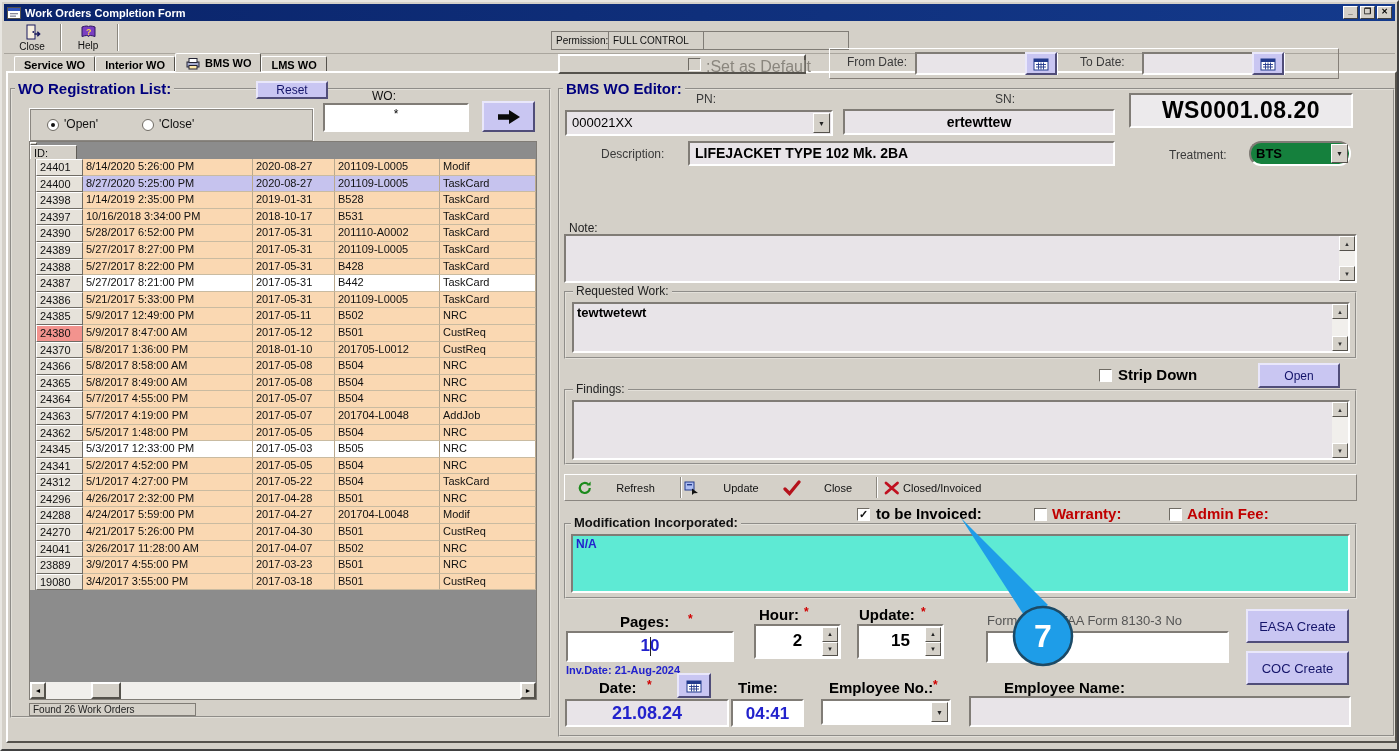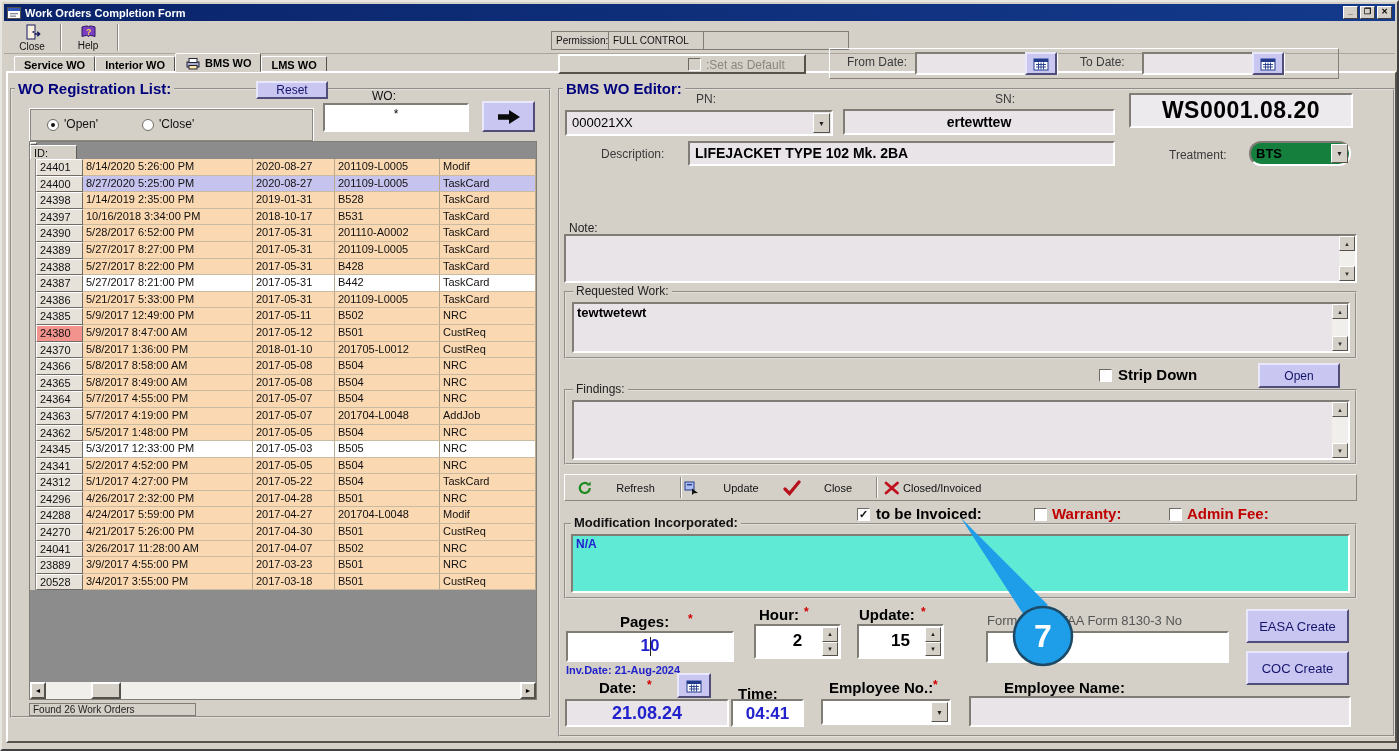--- a/index.html
+++ b/index.html
@@ -147,21 +147,21 @@
     </div>
     <div class="tab">
         <span>LMS WO</span>
       </div>
   </div>
 
   <div class="page"></div>
 
   <div class="raised" style="position:absolute;left:556px;top:52px;width:248px;height:20px;"></div>
   <span class="cb disabled" style="left:686px;top:56px;"><span>✓</span></span>
-  <span class="lbl" style="left:704px;top:56px;color:#8a867e;font-size:12px;">:Set as Default</span>
+  <span class="lbl" style="left:704px;top:56px;color:#8a867e;font-size:16px;">:Set as Default</span>
 
   <div style="position:absolute;left:827px;top:46px;width:510px;height:31px;border:1px solid #857f78;border-top-color:#fff;border-left-color:#fff;"></div>
   <span class="lbl" style="left:845px;top:53px;">From Date:</span>
   <div class="sunken" style="position:absolute;left:913px;top:50px;width:143px;height:23px;"><span></span></div>
   <div class="lavbtn" style="position:absolute;left:1023px;top:50px;width:32px;height:23px;">
     <span>
         <svg width="16" height="14">
           <rect x="1" y="2" width="14" height="11" fill="#fff" stroke="#223a8c"></rect>
           <rect x="1" y="2" width="14" height="3" fill="#223a8c"></rect>
           <path d="M3 7.5h10M3 10h10M5.5 5.5v7M8 5.5v7M10.5 5.5v7" stroke="#223a8c" stroke-width="0.9" fill="none"></path>
@@ -405,21 +405,21 @@
         <div class="trow peach">
           <div class="tg"></div>
           <div class="tc c0">23889</div>
           <div class="tc c1">3/9/2017 4:55:00 PM</div>
           <div class="tc c2">2017-03-23</div>
           <div class="tc c3">B501</div>
           <div class="tc c4">NRC</div>
         </div>
         <div class="trow peach">
           <div class="tg"></div>
-          <div class="tc c0">20528</div>
+          <div class="tc c0">19080</div>
           <div class="tc c1">3/4/2017 3:55:00 PM</div>
           <div class="tc c2">2017-03-18</div>
           <div class="tc c3">B501</div>
           <div class="tc c4">CustReq</div>
         </div>
       </div>
 
     <div style="position:absolute;left:0;bottom:0;width:100%;height:17px;background:#f1efec;display:flex;">
       <div class="raised" style="width:16px;height:17px;font-size:7px;display:flex;align-items:center;justify-content:center;">◄</div>
       <div style="flex:1;position:relative;">
@@ -566,21 +566,21 @@
   <div class="lavbtn" style="position:absolute;left:675px;top:671px;width:34px;height:25px;">
     <span>
         <svg width="16" height="14">
           <rect x="1" y="2" width="14" height="11" fill="#fff" stroke="#223a8c"></rect>
           <rect x="1" y="2" width="14" height="3" fill="#223a8c"></rect>
           <path d="M3 7.5h10M3 10h10M5.5 5.5v7M8 5.5v7M10.5 5.5v7" stroke="#223a8c" stroke-width="0.9" fill="none"></path>
         </svg>
       </span>
   </div>
   <div class="sunken" style="position:absolute;left:563px;top:697px;width:164px;height:28px;text-align:center;font-size:18px;padding-top:2px;"><span class="bluetxt">21.08.24</span></div>
-  <span class="blbl" style="left:736px;top:677px;font-size:15px;margin-top:6px;">Time:</span>
+  <span class="blbl" style="left:736px;top:677px;font-size:15px;">Time:</span>
   <div class="sunken" style="position:absolute;left:729px;top:697px;width:73px;height:28px;background:#fff;text-align:center;font-size:17px;padding-top:3px;"><span class="bluetxt">04:41</span></div>
   <span class="blbl" style="left:827px;top:677px;font-size:15px;">Employee No.:</span>
   <span class="star" style="position:absolute;left:931px;top:676px;">*</span>
   <div class="sunken" style="position:absolute;left:819px;top:697px;width:130px;height:26px;background:#fff;">
     <span></span>
     <span class="ddbtn">▼</span>
   </div>
   <span class="blbl" style="left:1002px;top:677px;font-size:15px;">Employee Name:</span>
   <div class="sunken" style="position:absolute;left:967px;top:694px;width:382px;height:31px;"><span></span></div>
 

